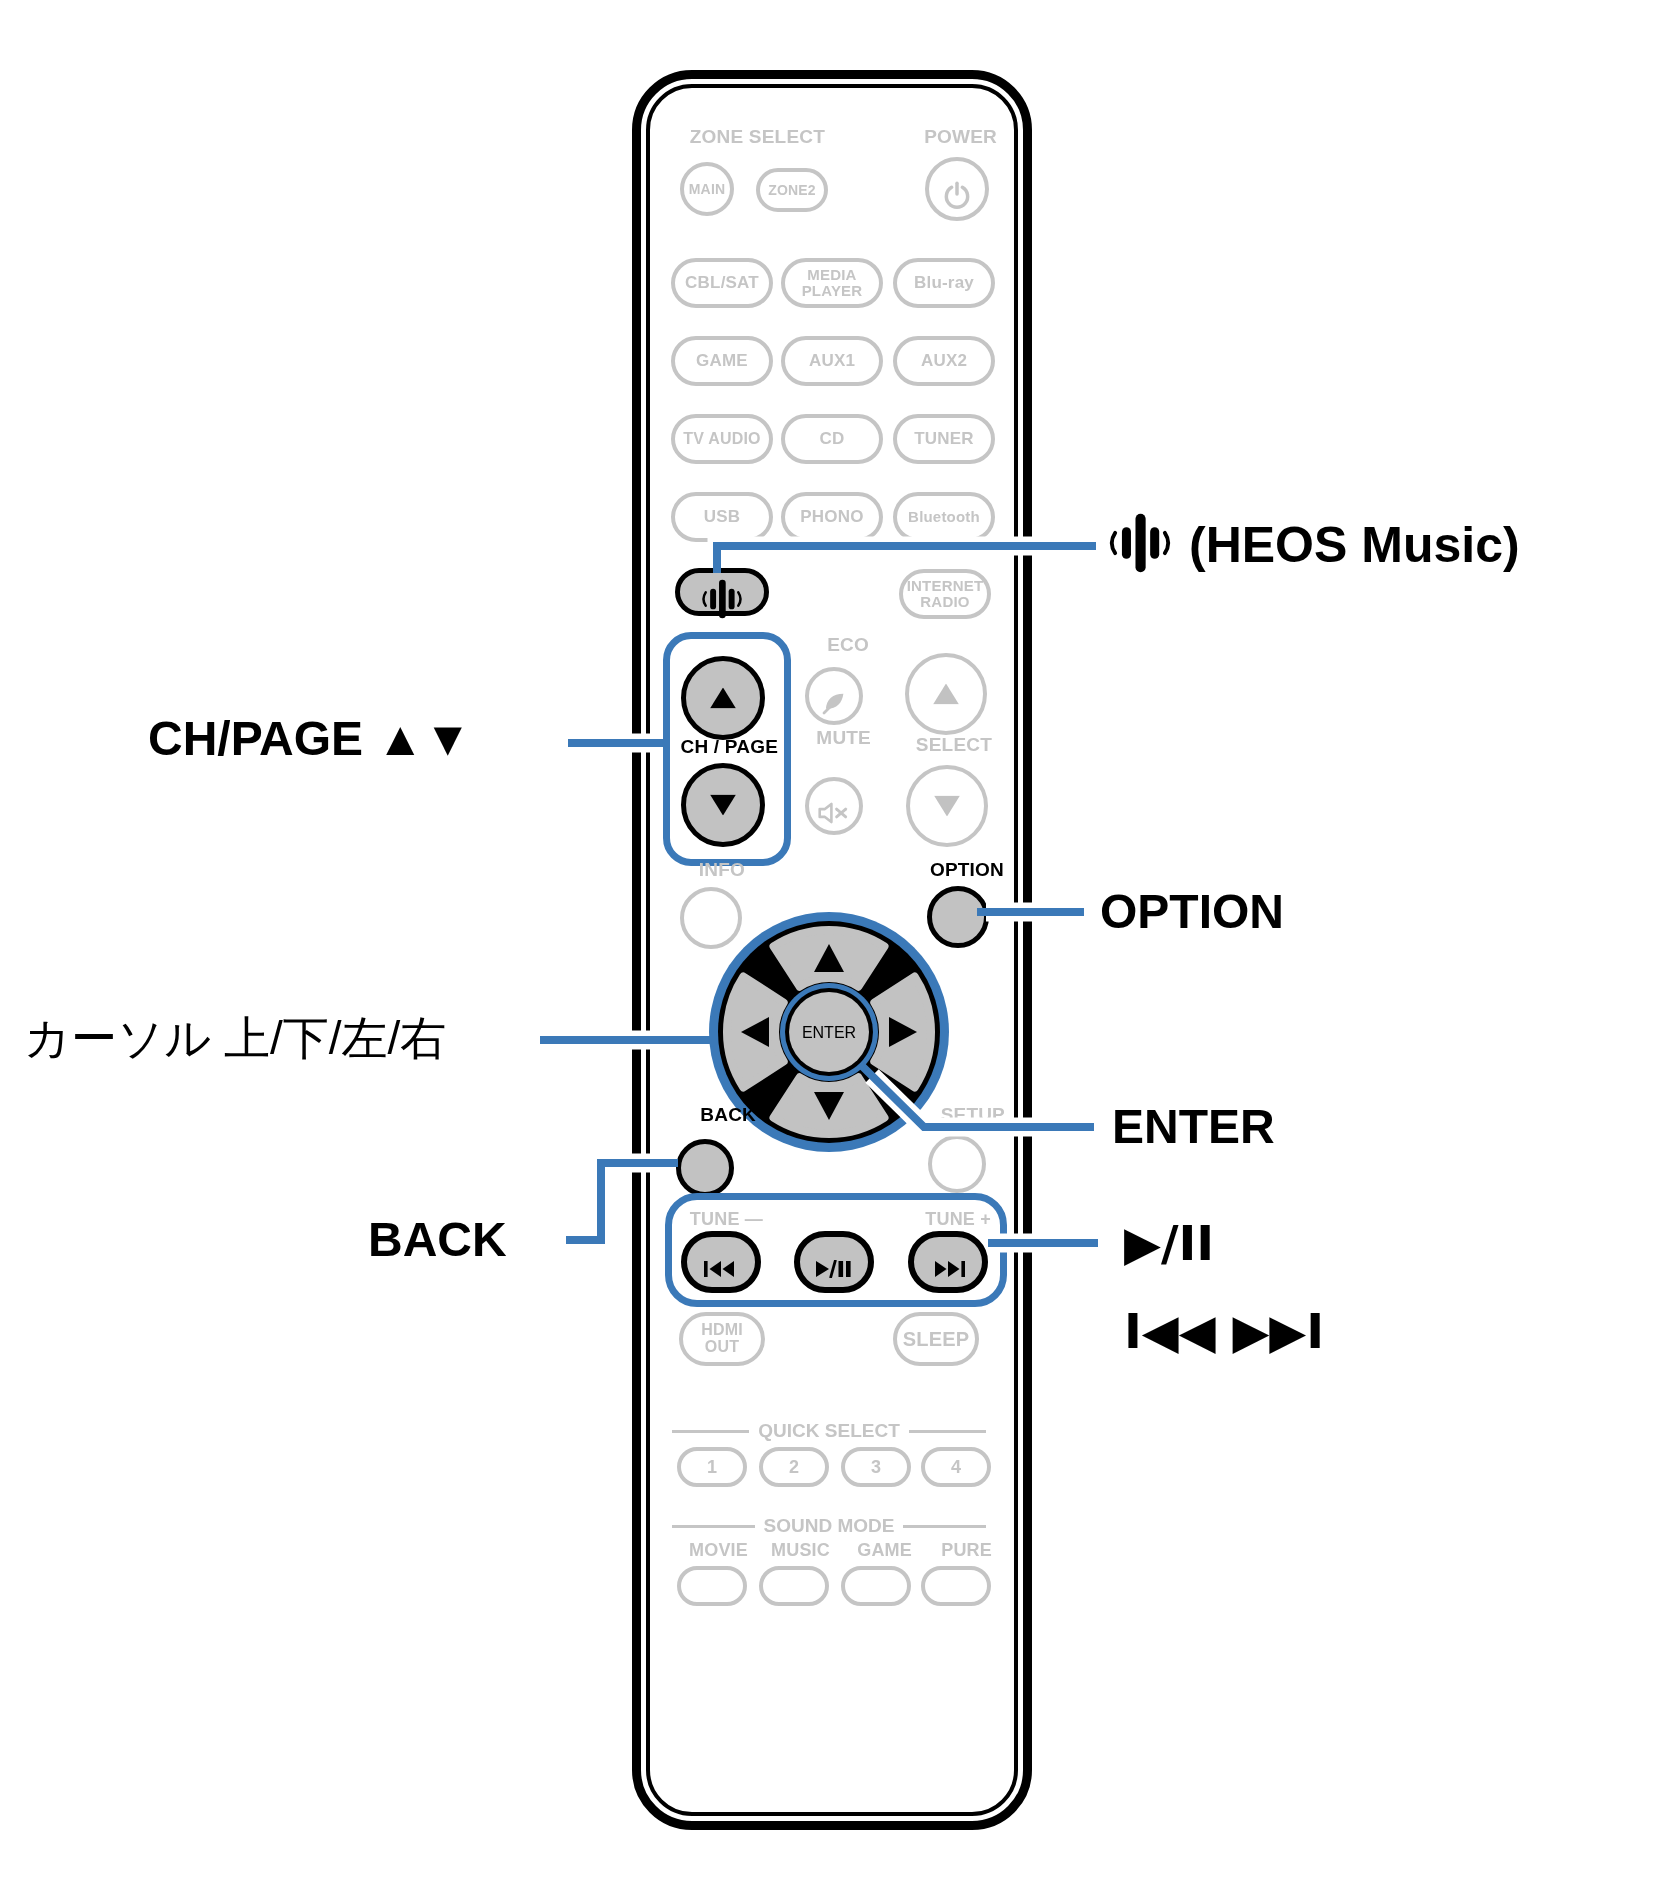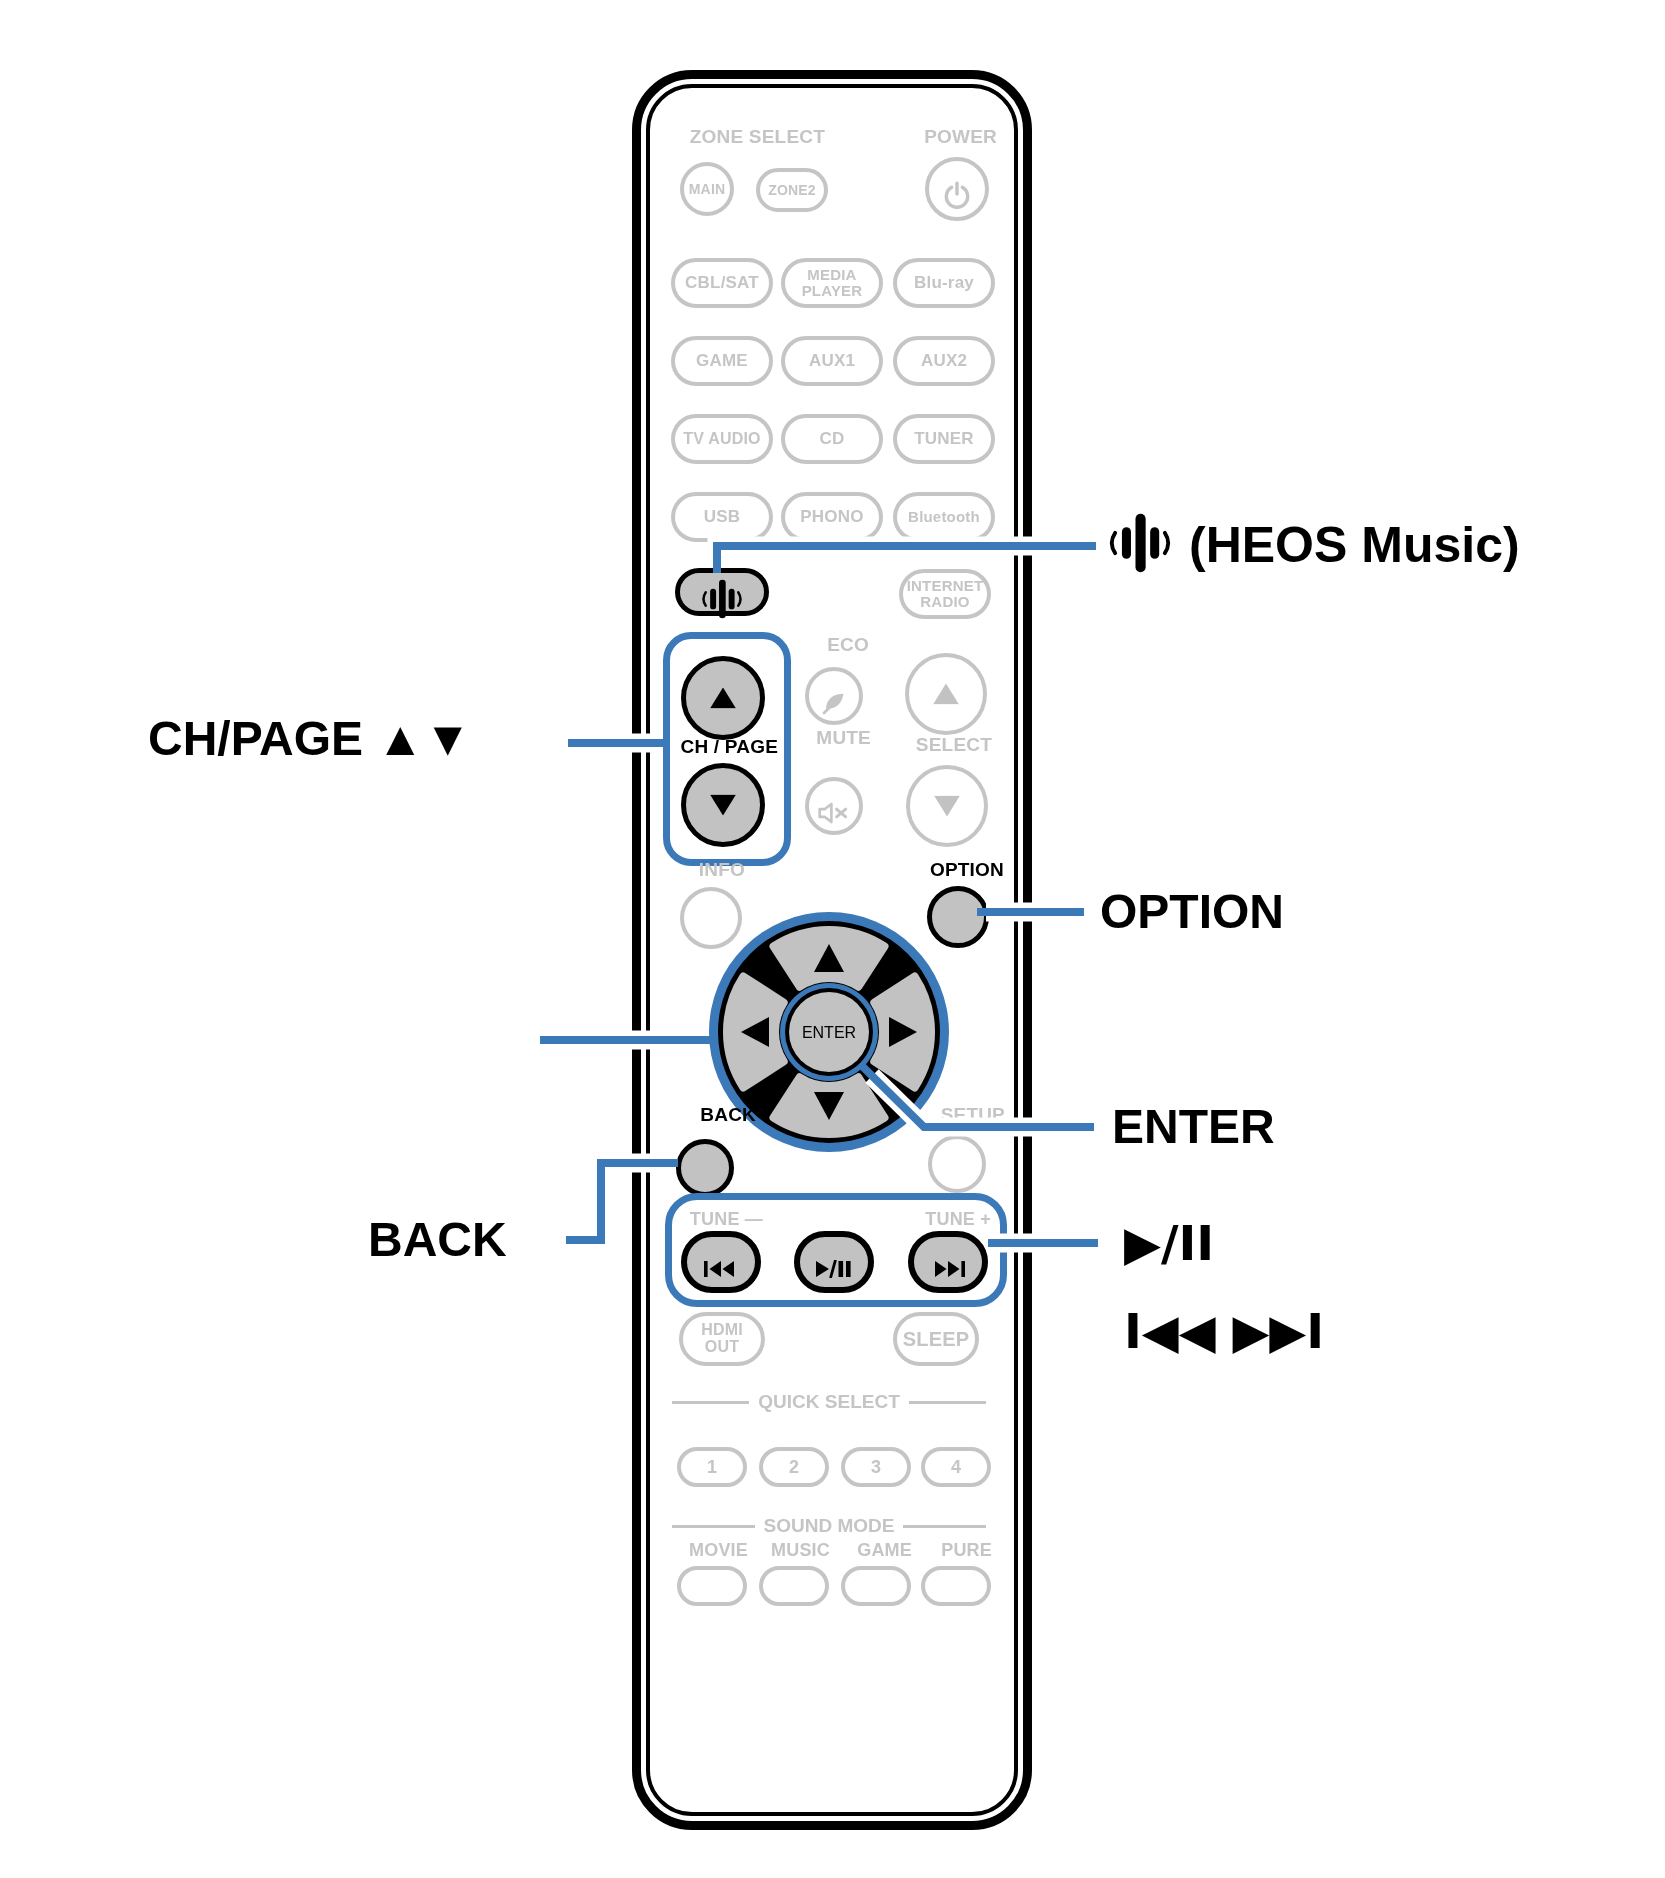--- a/index.html
+++ b/index.html
@@ -179,21 +179,21 @@
             <polygon points="18,1 29.5,9 18,17" fill="#000"></polygon>
             <rect x="31.4" y="1" width="3.6" height="16" fill="#000"></rect>
           </svg>
       </span>
     </div>
 
     <div class="pill sm" style="left:47px;top:1242px;width:78px;height:46px;font-size:16px;">HDMI
 OUT</div>
     <div class="pill" style="left:261px;top:1242px;width:78px;height:46px;font-size:20px;">SLEEP</div>
 
-    <div class="header" style="left:40px;top:1321px;width:314px;">
+    <div class="header" style="left:40px;top:1350px;width:314px;">
       <span class="hline"></span>
       <span>QUICK SELECT</span>
       <span class="hline"></span>
     </div>
     <div class="pill" style="left:45px;top:1377px;width:62px;height:32px;font-size:18px;">1</div>
     <div class="pill" style="left:127px;top:1377px;width:62px;height:32px;font-size:18px;">2</div>
     <div class="pill" style="left:209px;top:1377px;width:62px;height:32px;font-size:18px;">3</div>
     <div class="pill" style="left:289px;top:1377px;width:62px;height:32px;font-size:18px;">4</div>
 
     <div class="header" style="left:40px;top:1445px;width:314px;">
@@ -239,19 +239,20 @@
           <rect x="15" y="13" width="8" height="28" rx="4" fill="#000"></rect>
           <rect x="40" y="13" width="8" height="28" rx="4" fill="#000"></rect>
           <path d="M9,18 Q3,27 9,36" stroke="#000" stroke-width="3.4" fill="none" stroke-linecap="round"></path>
           <path d="M53,18 Q59,27 53,36" stroke="#000" stroke-width="3.4" fill="none" stroke-linecap="round"></path>
         </svg>
     </span>
     <span class="txt">(HEOS Music)</span>
   </div>
 
   <div class="callout" style="left:148px;top:711px;">CH/PAGE ▲▼</div>
+  <div class="callout jp" style="left:24px;top:1008px;" lang="ja">カーソル 上/下/左/右</div>
   <div class="callout" style="left:368px;top:1212px;">BACK</div>
   <div class="callout" style="left:1100px;top:884px;">OPTION</div>
   <div class="callout" style="left:1112px;top:1099px;">ENTER</div>
   <div class="callout sym" style="left:1124px;top:1215px;">▶/II</div>
   <div class="callout sym" style="left:1124px;top:1303px;">I◀◀ ▶▶I</div>
 
 </div>
 
 </body></html>

